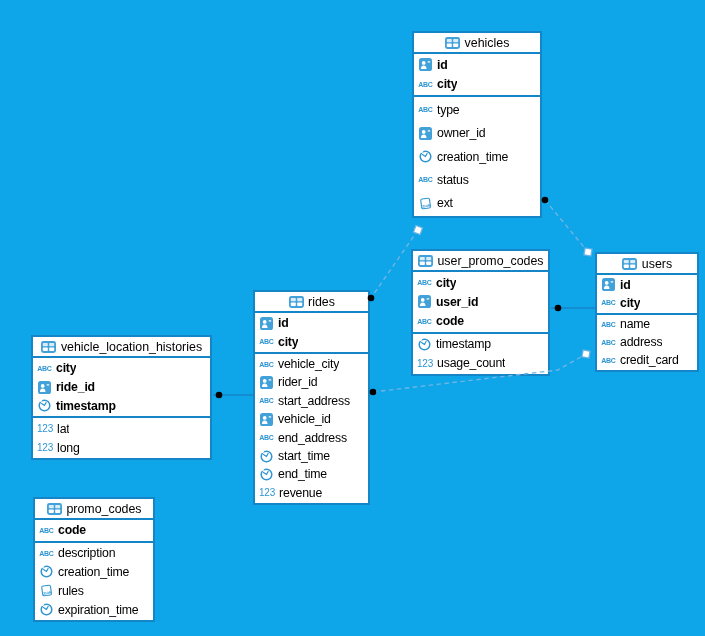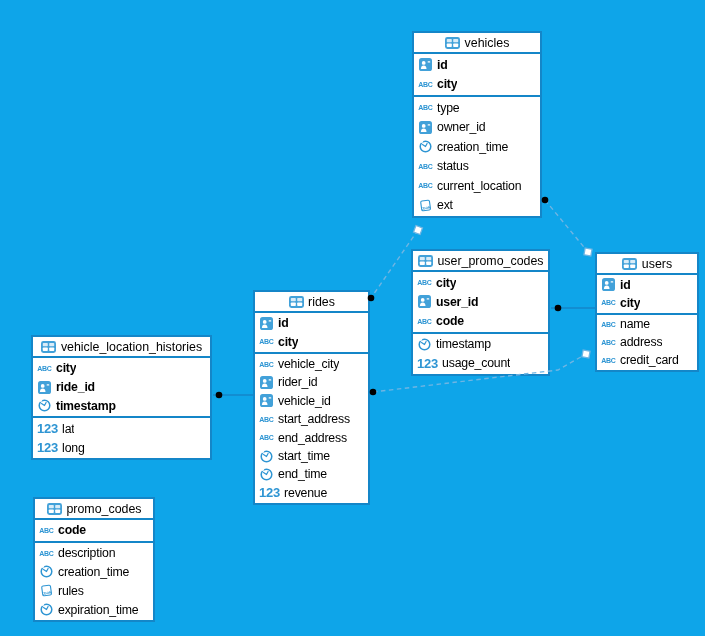--- a/index.html
+++ b/index.html
@@ -17,21 +17,21 @@
       border-bottom:2px solid var(--b);font-size:12.4px;font-weight:500;color:#000;
       flex:0 0 19px;padding:0 2px;white-space:nowrap;overflow:hidden;}
   .sec{display:flex;flex-direction:column;padding:1px 0;min-height:0;}
   .sec.keys{border-bottom:2px solid var(--b);}
   .row{flex:1 1 0;display:flex;align-items:center;gap:4px;padding:0 4px;
        font-size:12.3px;color:#000;white-space:nowrap;overflow:hidden;letter-spacing:-0.2px;min-height:0;}
   .row.bold{font-weight:700;}
   .ic{flex:0 0 15px;display:flex;align-items:center;justify-content:center;}
   .hd .ic{flex:0 0 16px;}
   .abc{font-size:7px;font-weight:700;color:var(--tb);letter-spacing:-0.3px;}
-  .n123{font-size:13px;font-weight:700;color:var(--tb);letter-spacing:-0.2px;}
+  .n123{font-size:10px;font-weight:400;color:var(--tb);letter-spacing:-0.2px;}
   .lbl{overflow:hidden;text-overflow:clip;}
   #conn-layer{position:absolute;left:0;top:0;pointer-events:none;}
   #conn-layer .dashed{stroke:var(--dash);stroke-width:1.4;fill:none;stroke-dasharray:4.5 3.5;}
   #conn-layer .solid{stroke:var(--b);stroke-width:1.5;fill:none;}
   #conn-layer .dot{fill:#000;}
   #conn-layer .sq{fill:#fff;stroke:var(--dash);stroke-width:1.3;}
 </style>
 </head>
 <body>
 
@@ -98,26 +98,20 @@
             <span class="lbl">creation_time</span>
           </div>
           <div class="row">
             <span class="ic">
               <span class="abc">ABC</span>
             </span>
             <span class="lbl">status</span>
           </div>
           <div class="row">
             <span class="ic">
-              <span class="abc">ABC</span>
-            </span>
-            <span class="lbl">current_location</span>
-          </div>
-          <div class="row">
-            <span class="ic">
               <svg width="13" height="13" viewBox="0 0 13 13">
                 <g transform="rotate(-8 6.5 6.5)">
                   <rect x="2.2" y="1.6" width="8.8" height="9.8" rx="1.4" fill="none" stroke="#2e95d3" stroke-width="1.1"></rect>
                   <text x="6.6" y="10.2" font-size="3.4" font-weight="bold" fill="#2e95d3" text-anchor="middle" font-family="Liberation Sans, sans-serif">JSON</text>
                 </g>
               </svg>
             </span>
             <span class="lbl">ext</span>
           </div>
         </div>
@@ -277,34 +271,34 @@
                 <rect width="13" height="13" rx="2.6" fill="#42a1d9"></rect>
                 <circle cx="4.7" cy="4.9" r="1.9" fill="#fff"></circle>
                 <path d="M1.9 10.9 C1.9 8.6 3.1 7.5 4.7 7.5 C6.3 7.5 7.5 8.6 7.5 10.9 Z" fill="#fff"></path>
                 <rect x="8.6" y="3.3" width="2.7" height="1.3" rx="0.65" fill="#fff"></rect>
               </svg>
             </span>
             <span class="lbl">rider_id</span>
           </div>
           <div class="row">
             <span class="ic">
+              <span class="abc">ABC</span>
+            </span>
+            <span class="lbl">start_address</span>
+          </div>
+          <div class="row">
+            <span class="ic">
               <svg width="13" height="13" viewBox="0 0 13 13">
                 <rect width="13" height="13" rx="2.6" fill="#42a1d9"></rect>
                 <circle cx="4.7" cy="4.9" r="1.9" fill="#fff"></circle>
                 <path d="M1.9 10.9 C1.9 8.6 3.1 7.5 4.7 7.5 C6.3 7.5 7.5 8.6 7.5 10.9 Z" fill="#fff"></path>
                 <rect x="8.6" y="3.3" width="2.7" height="1.3" rx="0.65" fill="#fff"></rect>
               </svg>
             </span>
             <span class="lbl">vehicle_id</span>
-          </div>
-          <div class="row">
-            <span class="ic">
-              <span class="abc">ABC</span>
-            </span>
-            <span class="lbl">start_address</span>
           </div>
           <div class="row">
             <span class="ic">
               <span class="abc">ABC</span>
             </span>
             <span class="lbl">end_address</span>
           </div>
           <div class="row">
             <span class="ic">
               <svg width="13" height="13" viewBox="0 0 13 13">

